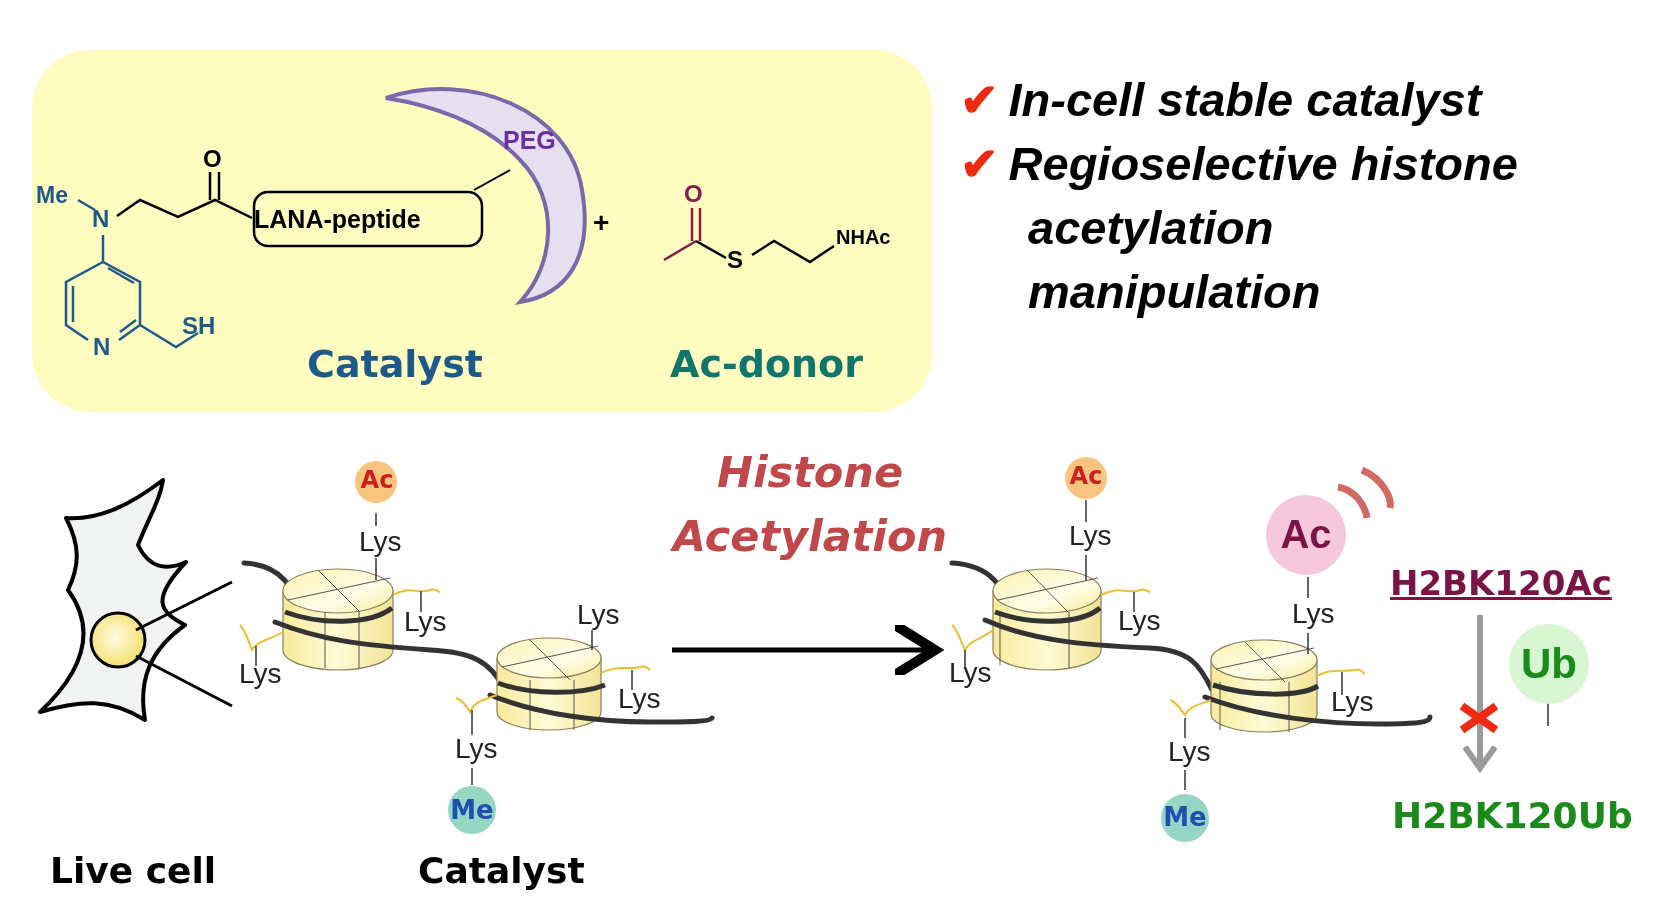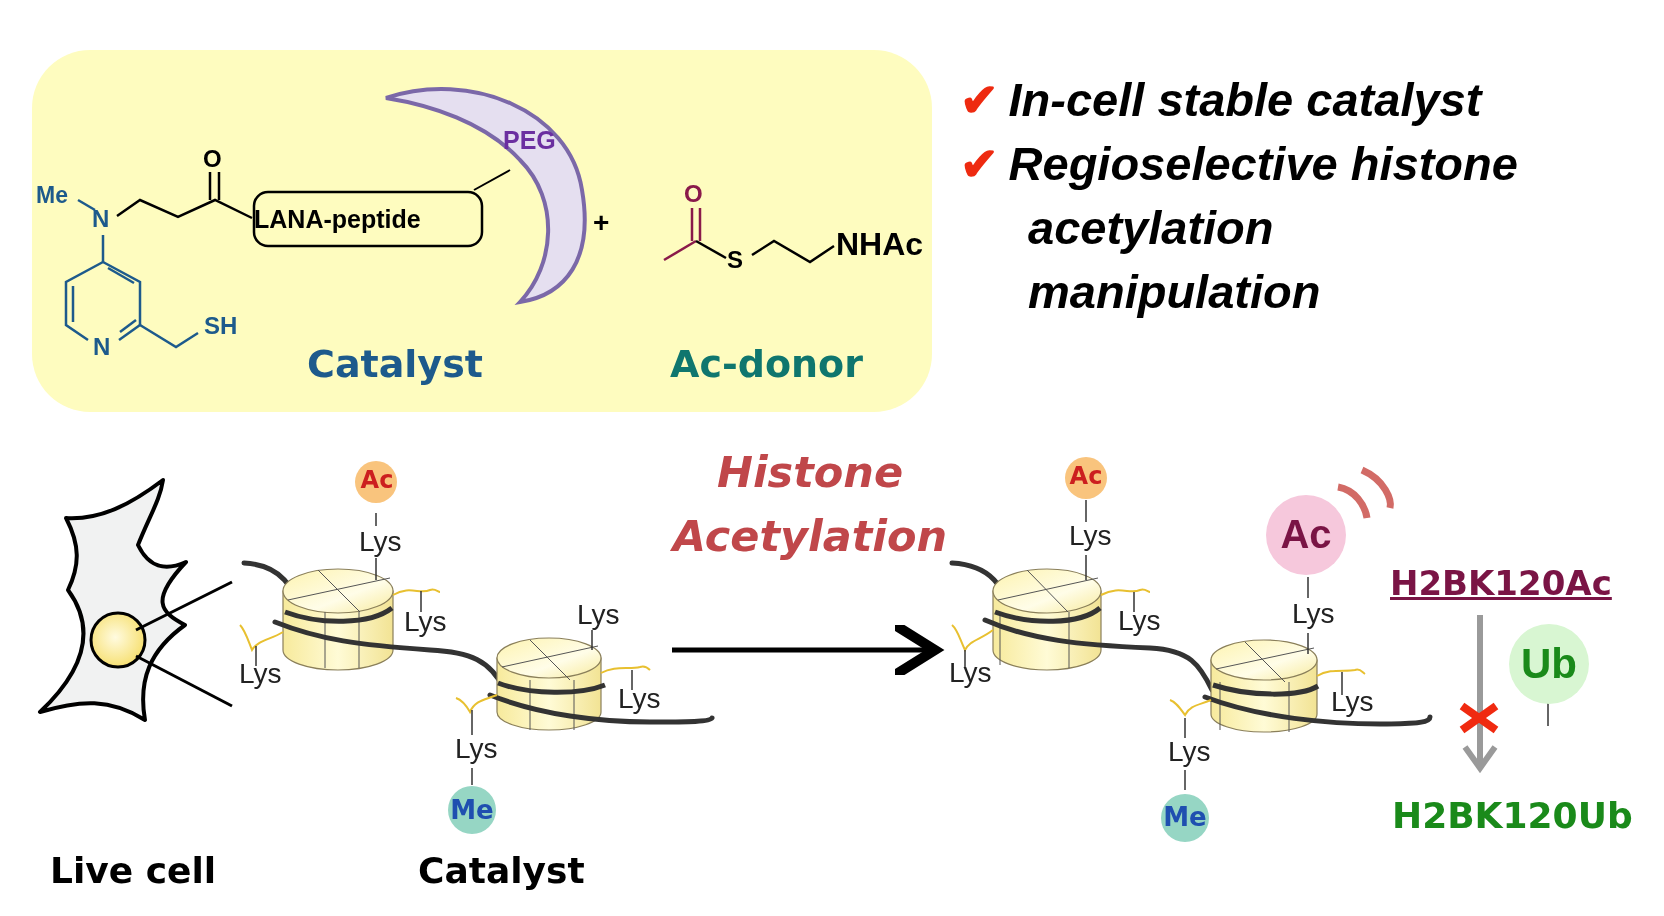--- a/index.html
+++ b/index.html
@@ -188,29 +188,29 @@
       <line x1="1462" y1="730" x2="1496" y2="706"></line>
     </g>
   </g>
 </svg>
 
 <div class="abs chem" style="left:36px;top:182px;font-size:23px;color:#1d5a8c;">Me</div>
 <div class="abs chem" style="left:92px;top:205px;font-size:24px;color:#1d5a8c;">N</div>
 <div class="abs chem" style="left:203px;top:145px;font-size:24px;color:#000;">O</div>
 <div class="abs chem" style="left:254px;top:192px;width:228px;height:54px;line-height:54px;font-size:25px;color:#000;">LANA-peptide</div>
 <div class="abs chem" style="left:503px;top:126px;font-size:25px;color:#6b2fa0;">PEG</div>
-<div class="abs chem" style="left:204px;top:312px;font-size:24px;color:#1d5a8c;">SH</div>
+<div class="abs chem" style="left:182px;top:312px;font-size:24px;color:#1d5a8c;">SH</div>
 <div class="abs chem" style="left:93px;top:333px;font-size:24px;color:#1d5a8c;">N</div>
 <div class="abs cap" style="left:307px;top:342px;font-size:38px;color:#1d5a8c;">Catalyst</div>
 
 <div class="abs chem" style="left:593px;top:207px;font-size:28px;color:#000;">+</div>
 
 <div class="abs chem" style="left:684px;top:180px;font-size:24px;color:#8a1a4a;">O</div>
 <div class="abs chem" style="left:727px;top:246px;font-size:24px;color:#000;">S</div>
-<div class="abs chem" style="left:836px;top:226px;font-size:32px;color:#000;">NHAc</div>
+<div class="abs chem" style="left:836px;top:226px;font-size:20px;color:#000;">NHAc</div>
 <div class="abs cap" style="left:670px;top:342px;font-size:38px;color:#0f766e;text-align:center;">Ac-donor</div>
 
 <div class="abs" style="left:960px;top:68px;">
   <div class="bullet">
     <span class="check">✔</span><span>In-cell stable catalyst</span>
   </div>
   <div class="bullet">
     <span class="check">✔</span><span>Regioselective histone</span>
   </div>
   <div class="bullet" style="padding-left:68px;">acetylation</div>

